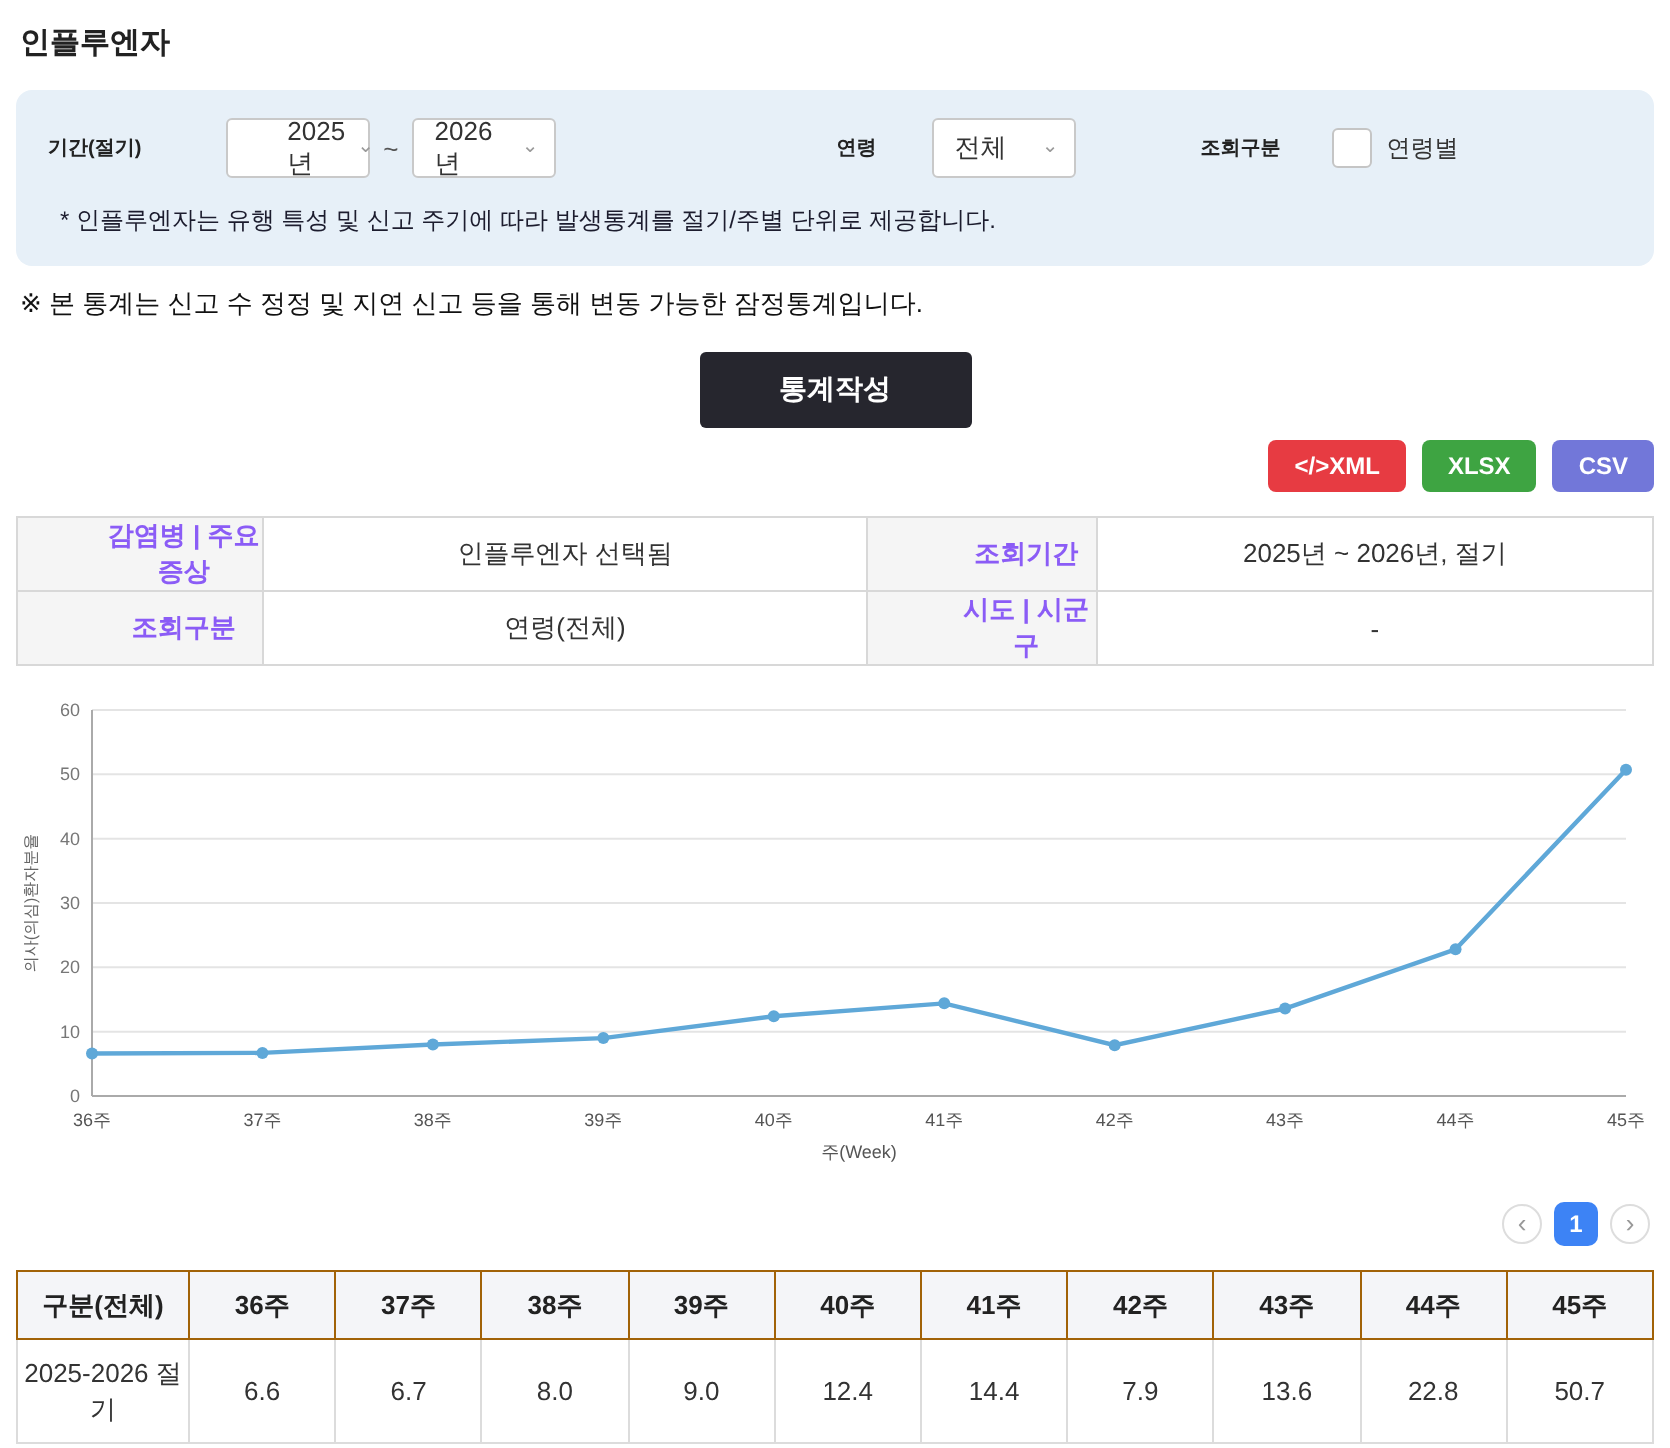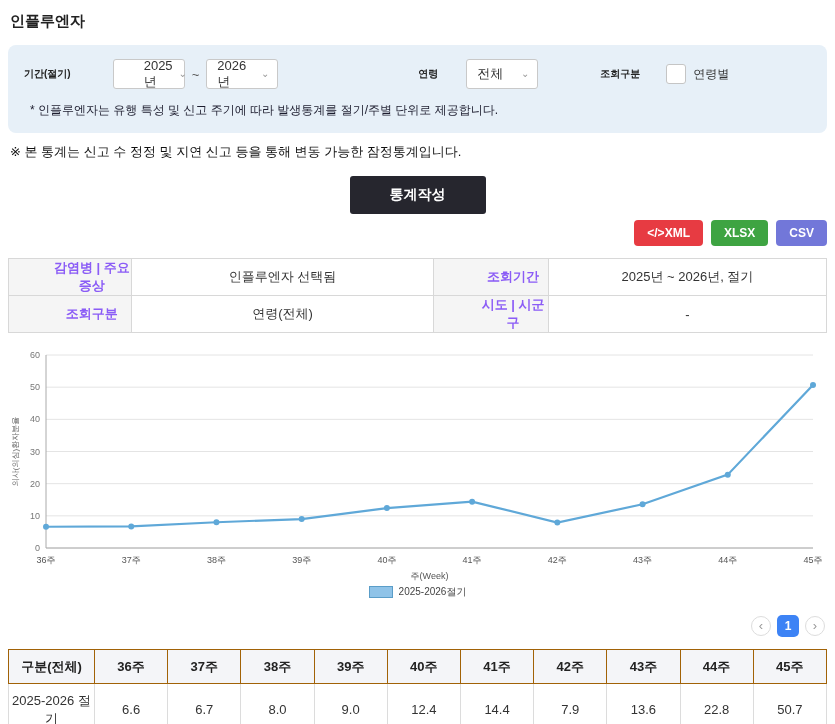--- a/index.html
+++ b/index.html
@@ -180,24 +180,20 @@
         <circle cx="123.22222222222223" cy="181.44833333333332" r="3" fill="#5fa8d8"></circle>
         <circle cx="208.44444444444446" cy="177.26666666666665" r="3" fill="#5fa8d8"></circle>
         <circle cx="293.66666666666663" cy="174.05" r="3" fill="#5fa8d8"></circle>
         <circle cx="378.8888888888889" cy="163.11333333333334" r="3" fill="#5fa8d8"></circle>
         <circle cx="464.1111111111111" cy="156.68" r="3" fill="#5fa8d8"></circle>
         <circle cx="549.3333333333333" cy="177.58833333333334" r="3" fill="#5fa8d8"></circle>
         <circle cx="634.5555555555555" cy="159.25333333333333" r="3" fill="#5fa8d8"></circle>
         <circle cx="719.7777777777778" cy="129.66" r="3" fill="#5fa8d8"></circle>
         <circle cx="805" cy="39.91499999999999" r="3" fill="#5fa8d8"></circle>
       </svg>
-    <div class="legend-row">
-      <span class="legend-swatch"></span>
-      <span class="legend-label">2025-2026절기</span>
-    </div>
   </div>
 
   <div class="pagination">
     <span class="page-nav">‹</span>
     <span class="page-current">1</span>
     <span class="page-nav">›</span>
   </div>
 
   <table class="result-table" id="result-table">
     <colgroup id="result-colgroup">

